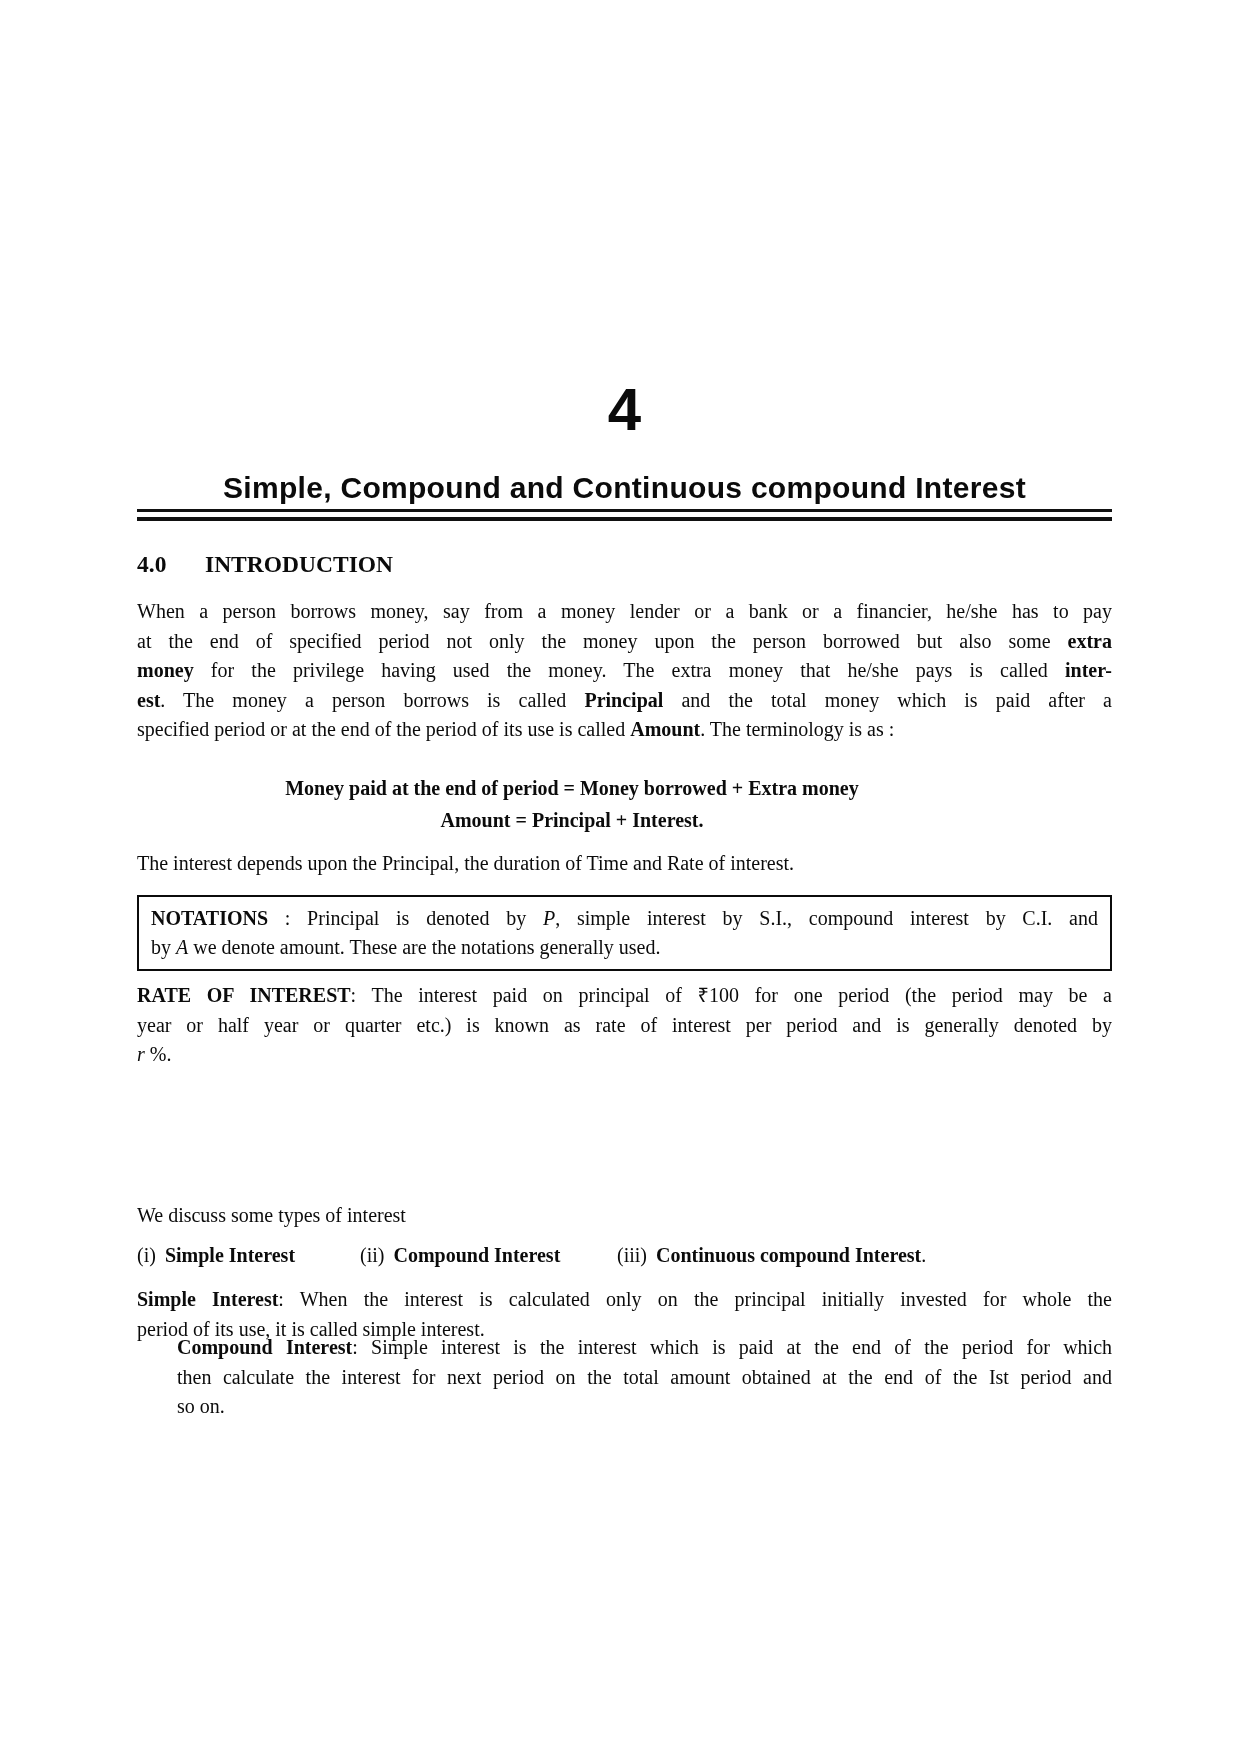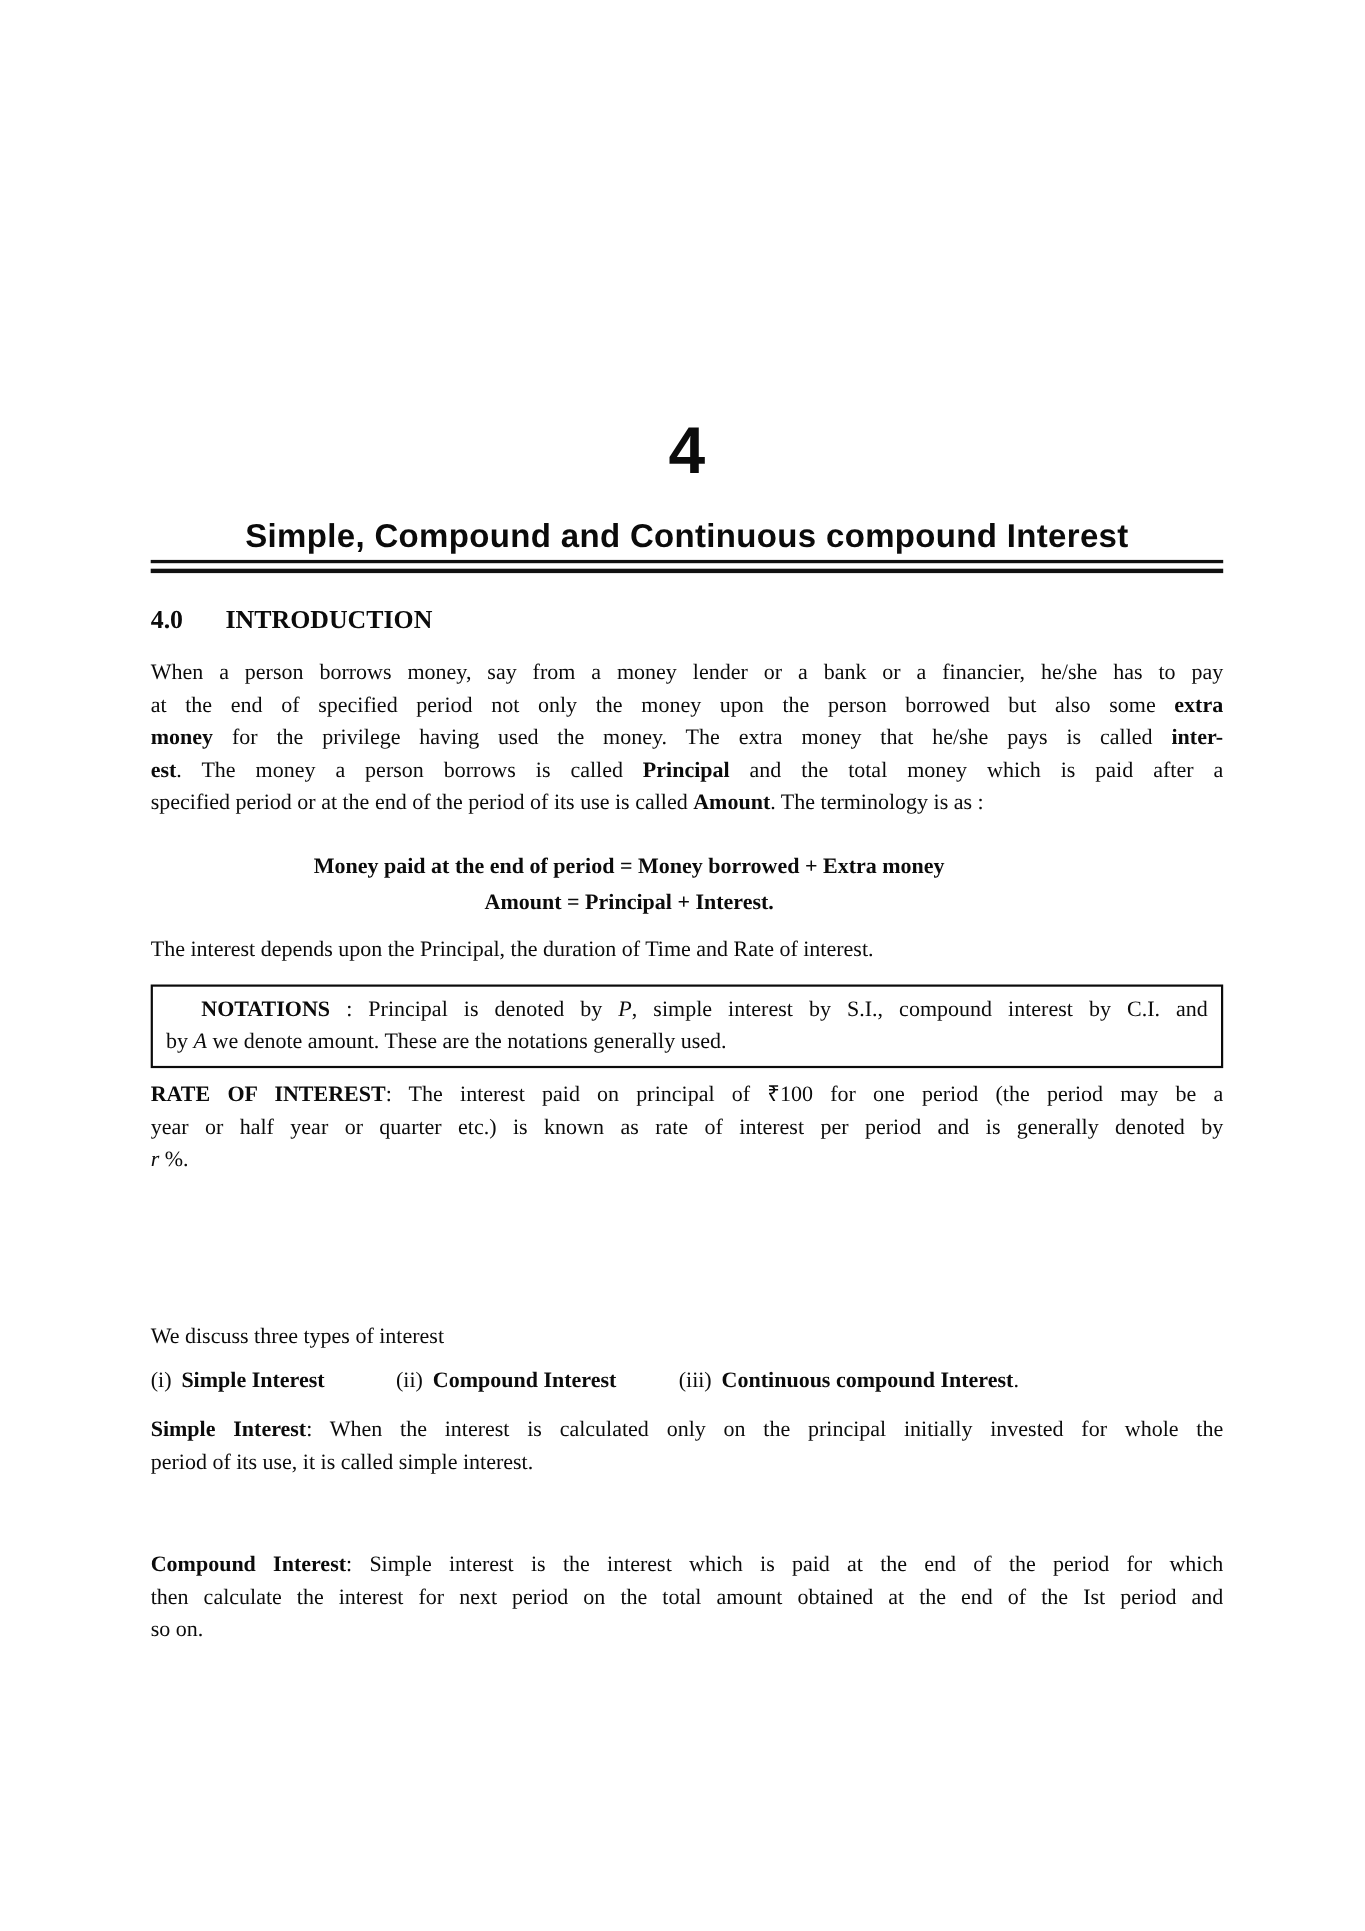--- a/index.html
+++ b/index.html
@@ -77,21 +77,21 @@
 
   .p-dep{top:849px;}
 
   .notations-box{
     top:895px;
     border:2px solid #0b0b0b;
     padding:7px 12px;
     font-size:20px;
     line-height:29px;
   }
-  .notations-box .tl:first-child{text-align:justify;text-align-last:justify;margin-left:32px;}
+  .notations-box .tl:first-child{text-align:justify;text-align-last:justify;}
   .notations-box .tl:last-child{text-align:left;}
 
   .p-rate{top:981px;}
 
   .p-total{top:1092px;}
   .p-total .tl:first-child{text-indent:46px;}
 
   .p-discuss{top:1201px;font-size:20px;line-height:29.5px;}
 
   .types-row{
@@ -100,21 +100,21 @@
     line-height:30px;
     white-space:nowrap;
   }
   .types-row .ti{display:inline-block;vertical-align:top;}
   .types-row .ti-1{width:223px;}
   .types-row .ti-2{width:257px;}
   .types-row .marker{margin-right:9px;}
   .types-row .label{font-weight:700;}
 
   .p-simple{top:1285px;}
-  .p-compound{top:1408px;}
+  .p-compound{top:1333px;margin-left:40px;}
 </style>
 </head>
 <body>
 
 <div class="page">
   <div class="content">
 
     <div class="blk chapter-num">4</div>
 
     <div class="blk chapter-title">Simple, Compound and Continuous compound Interest</div>
@@ -151,21 +151,21 @@
       </div>
 
     <div class="blk para just p-rate">
         <div class="tl"><span class="s-b">RATE OF INTEREST</span><span>: The interest paid on principal of ₹100 for one period (the period may be a</span></div>
         <div class="tl"><span>year or half year or quarter etc.) is known as rate of interest per period and is generally denoted by</span></div>
         <div class="tl"><span class="s-i">r</span><span> %.</span></div>
       </div>
 
 
 
-    <div class="blk para p-discuss">We discuss three types of interest</div>
+    <div class="blk para p-discuss">We discuss some types of interest</div>
 
     <div class="blk types-row">
       <span class="ti ti-1"><span class="marker">(i)</span><span class="label">Simple Interest</span><span></span></span><span class="ti ti-2"><span class="marker">(ii)</span><span class="label">Compound Interest</span><span></span></span><span class="ti ti-3"><span class="marker">(iii)</span><span class="label">Continuous compound Interest</span><span>.</span></span>
     </div>
 
     <div class="blk para just p-simple">
         <div class="tl"><span class="s-b">Simple Interest</span><span>: When the interest is calculated only on the principal initially invested for whole the</span></div>
         <div class="tl"><span>period of its use, it is called simple interest.</span></div>
       </div>
 

